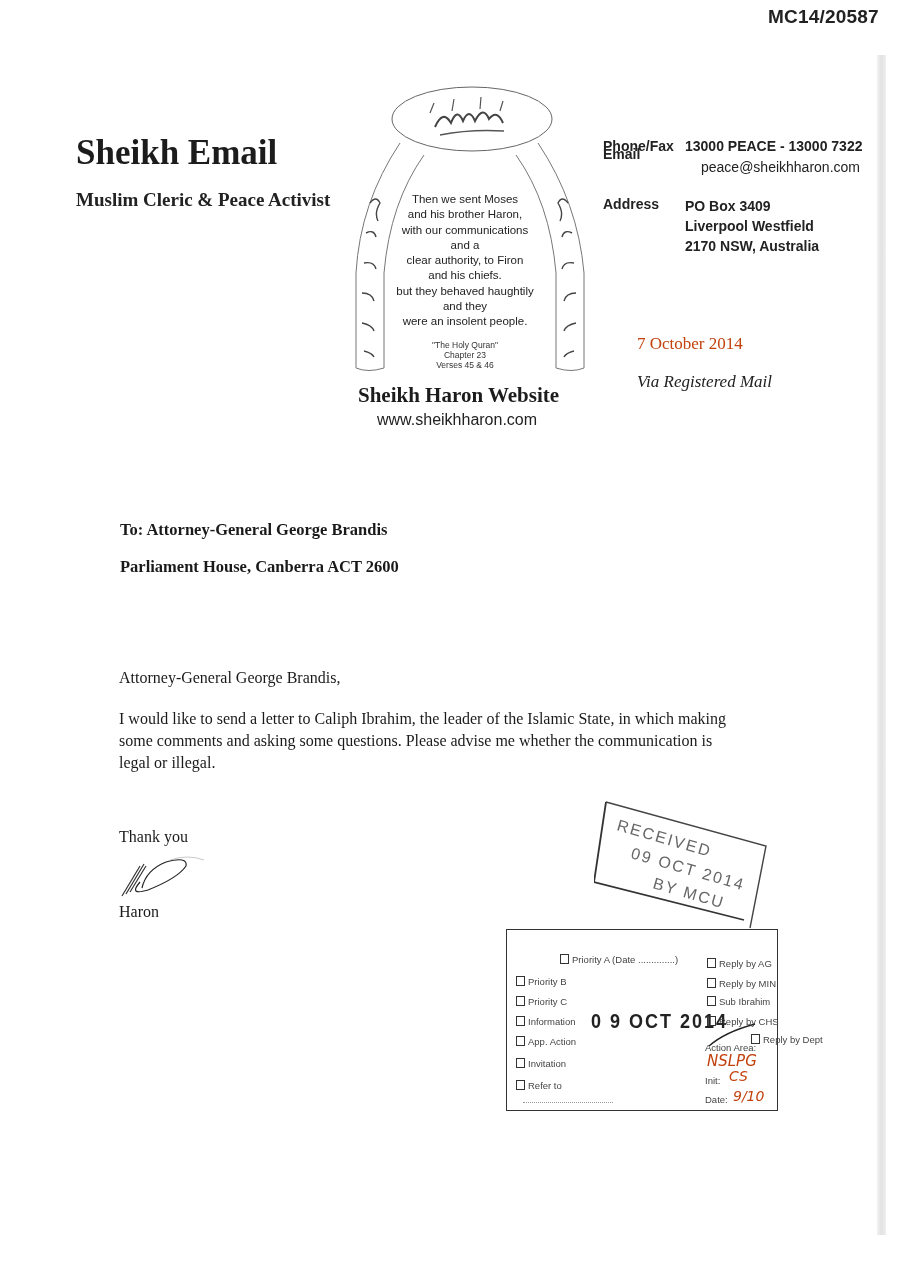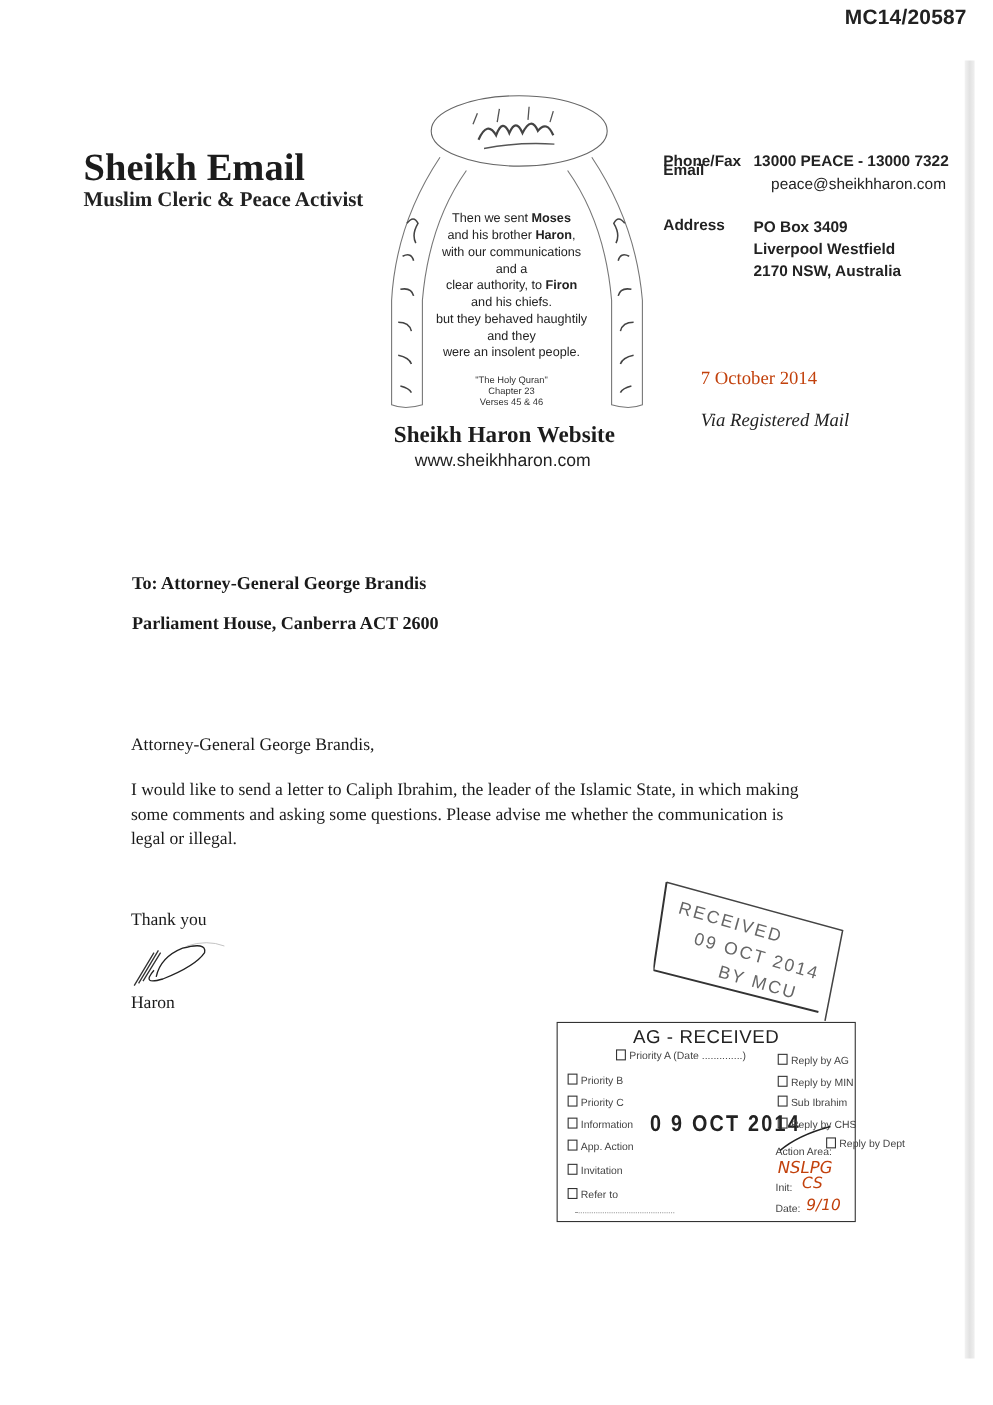--- a/index.html
+++ b/index.html
@@ -9,26 +9,26 @@
   }
   .abs { position:absolute; }
   .serif { font-family:"Liberation Serif", "DejaVu Serif", serif; }
   .sans { font-family:"Liberation Sans", "DejaVu Sans", sans-serif; }
 
   #ref-number { left:768px; top:6px; font-size:19px; font-weight:bold; letter-spacing:0.2px; color:#222; }
   #scan-edge { left:877px; top:55px; width:9px; height:1180px;
     background:linear-gradient(to right,#f2f2f2,#e2e2e2,#efefef); }
 
   #sender-name { left:76px; top:133px; font-size:35px; font-weight:bold; color:#1c1c1c; }
-  #sender-title { left:76px; top:171px; font-size:19px; font-weight:bold; color:#222; }
+  #sender-title { left:76px; top:189px; font-size:19px; font-weight:bold; color:#222; }
 
   
   #arch { left:340px; top:83px; width:260px; height:290px; }
   #verse { left:385px; top:192px; width:160px; text-align:center; font-size:11.5px; line-height:15.3px; color:#222; }
-  #verse b { font-weight:bold; }
+  #verse b { font-weight:normal; }
   #verse-ref { left:400px; top:340px; width:130px; text-align:center; font-size:8.5px; line-height:10px; color:#333; }
 
   #website-title { left:358px; top:383px; font-size:21px; font-weight:bold; color:#1c1c1c; }
   #website-url { left:377px; top:411px; font-size:16px; color:#222; }
 
   
   .contact { font-size:14px; font-weight:bold; color:#222; }
   #lbl-phone { left:603px; top:138px; }
   #val-phone { left:685px; top:138px; }
   #lbl-email { left:603px; top:146px; }
@@ -136,21 +136,20 @@
   <path d="M12 2 L172 46 L156 128" fill="none" stroke="#444" stroke-width="1.4"></path>
   <path d="M12 2 L0 82 L150 120" fill="none" stroke="#333" stroke-width="1.8"></path>
   <g font-family="Liberation Sans, sans-serif" fill="#666" font-size="16" letter-spacing="2">
     <text x="22" y="30" transform="rotate(16 22 30)">RECEIVED</text>
     <text x="36" y="58" transform="rotate(16 36 58)">09 OCT 2014</text>
     <text x="58" y="88" transform="rotate(16 58 88)">BY MCU</text>
   </g>
 </svg>
 
 <div id="stamp-ag" class="abs sans">
-  <div id="ag-title" class="abs">AG - RECEIVED</div>
   <div id="ag-left"></div>
   <div id="ag-right"></div>
   <div id="ag-date" class="abs">0 9 OCT 2014</div>
   <div class="chk" style="left:198px; top:112px;">Action Area:</div>
   <div class="chk hand" style="left:200px; top:122px; font-size:15px;">NSLPG</div>
   <div class="chk" style="left:198px; top:145px;">Init:</div>
   <div class="chk hand" style="left:222px; top:138px; font-size:14px;">CS</div>
   <div class="chk" style="left:198px; top:164px;">Date:</div>
   <div class="chk hand" style="left:226px; top:158px; font-size:14px;">9/10</div>
   <div class="abs" style="left:16px; top:172px; width:90px; border-top:1px dotted #999;"></div>

